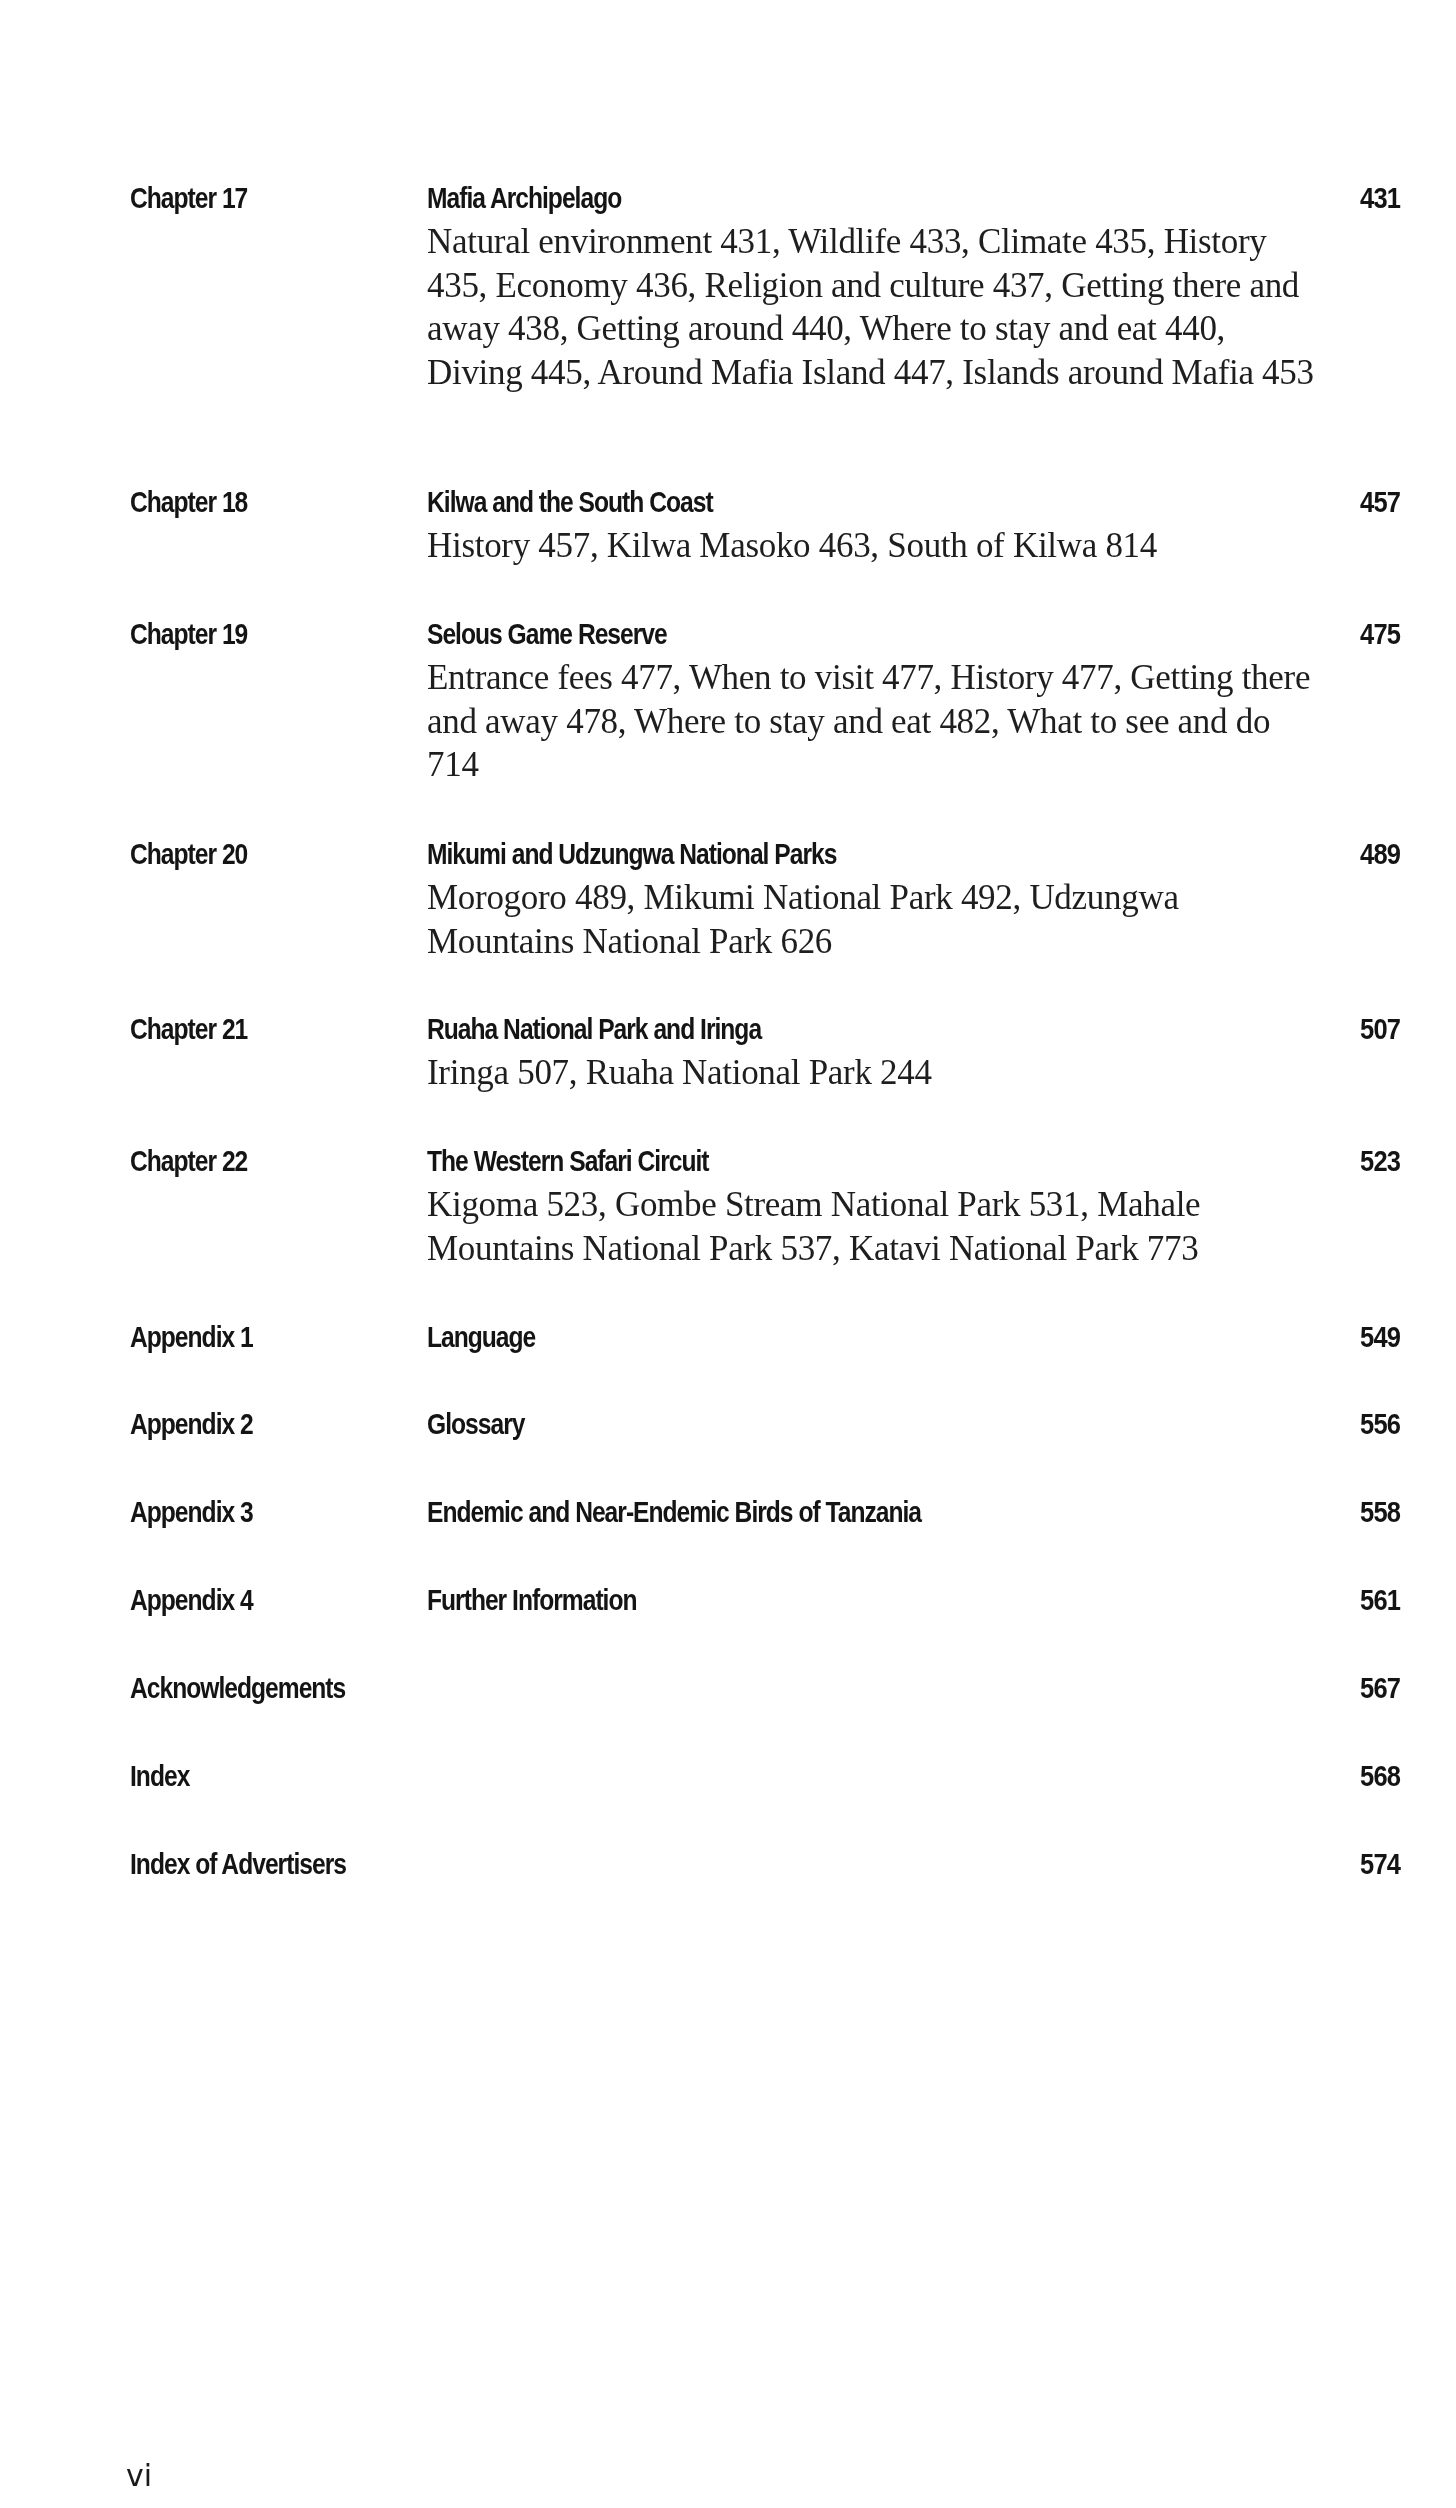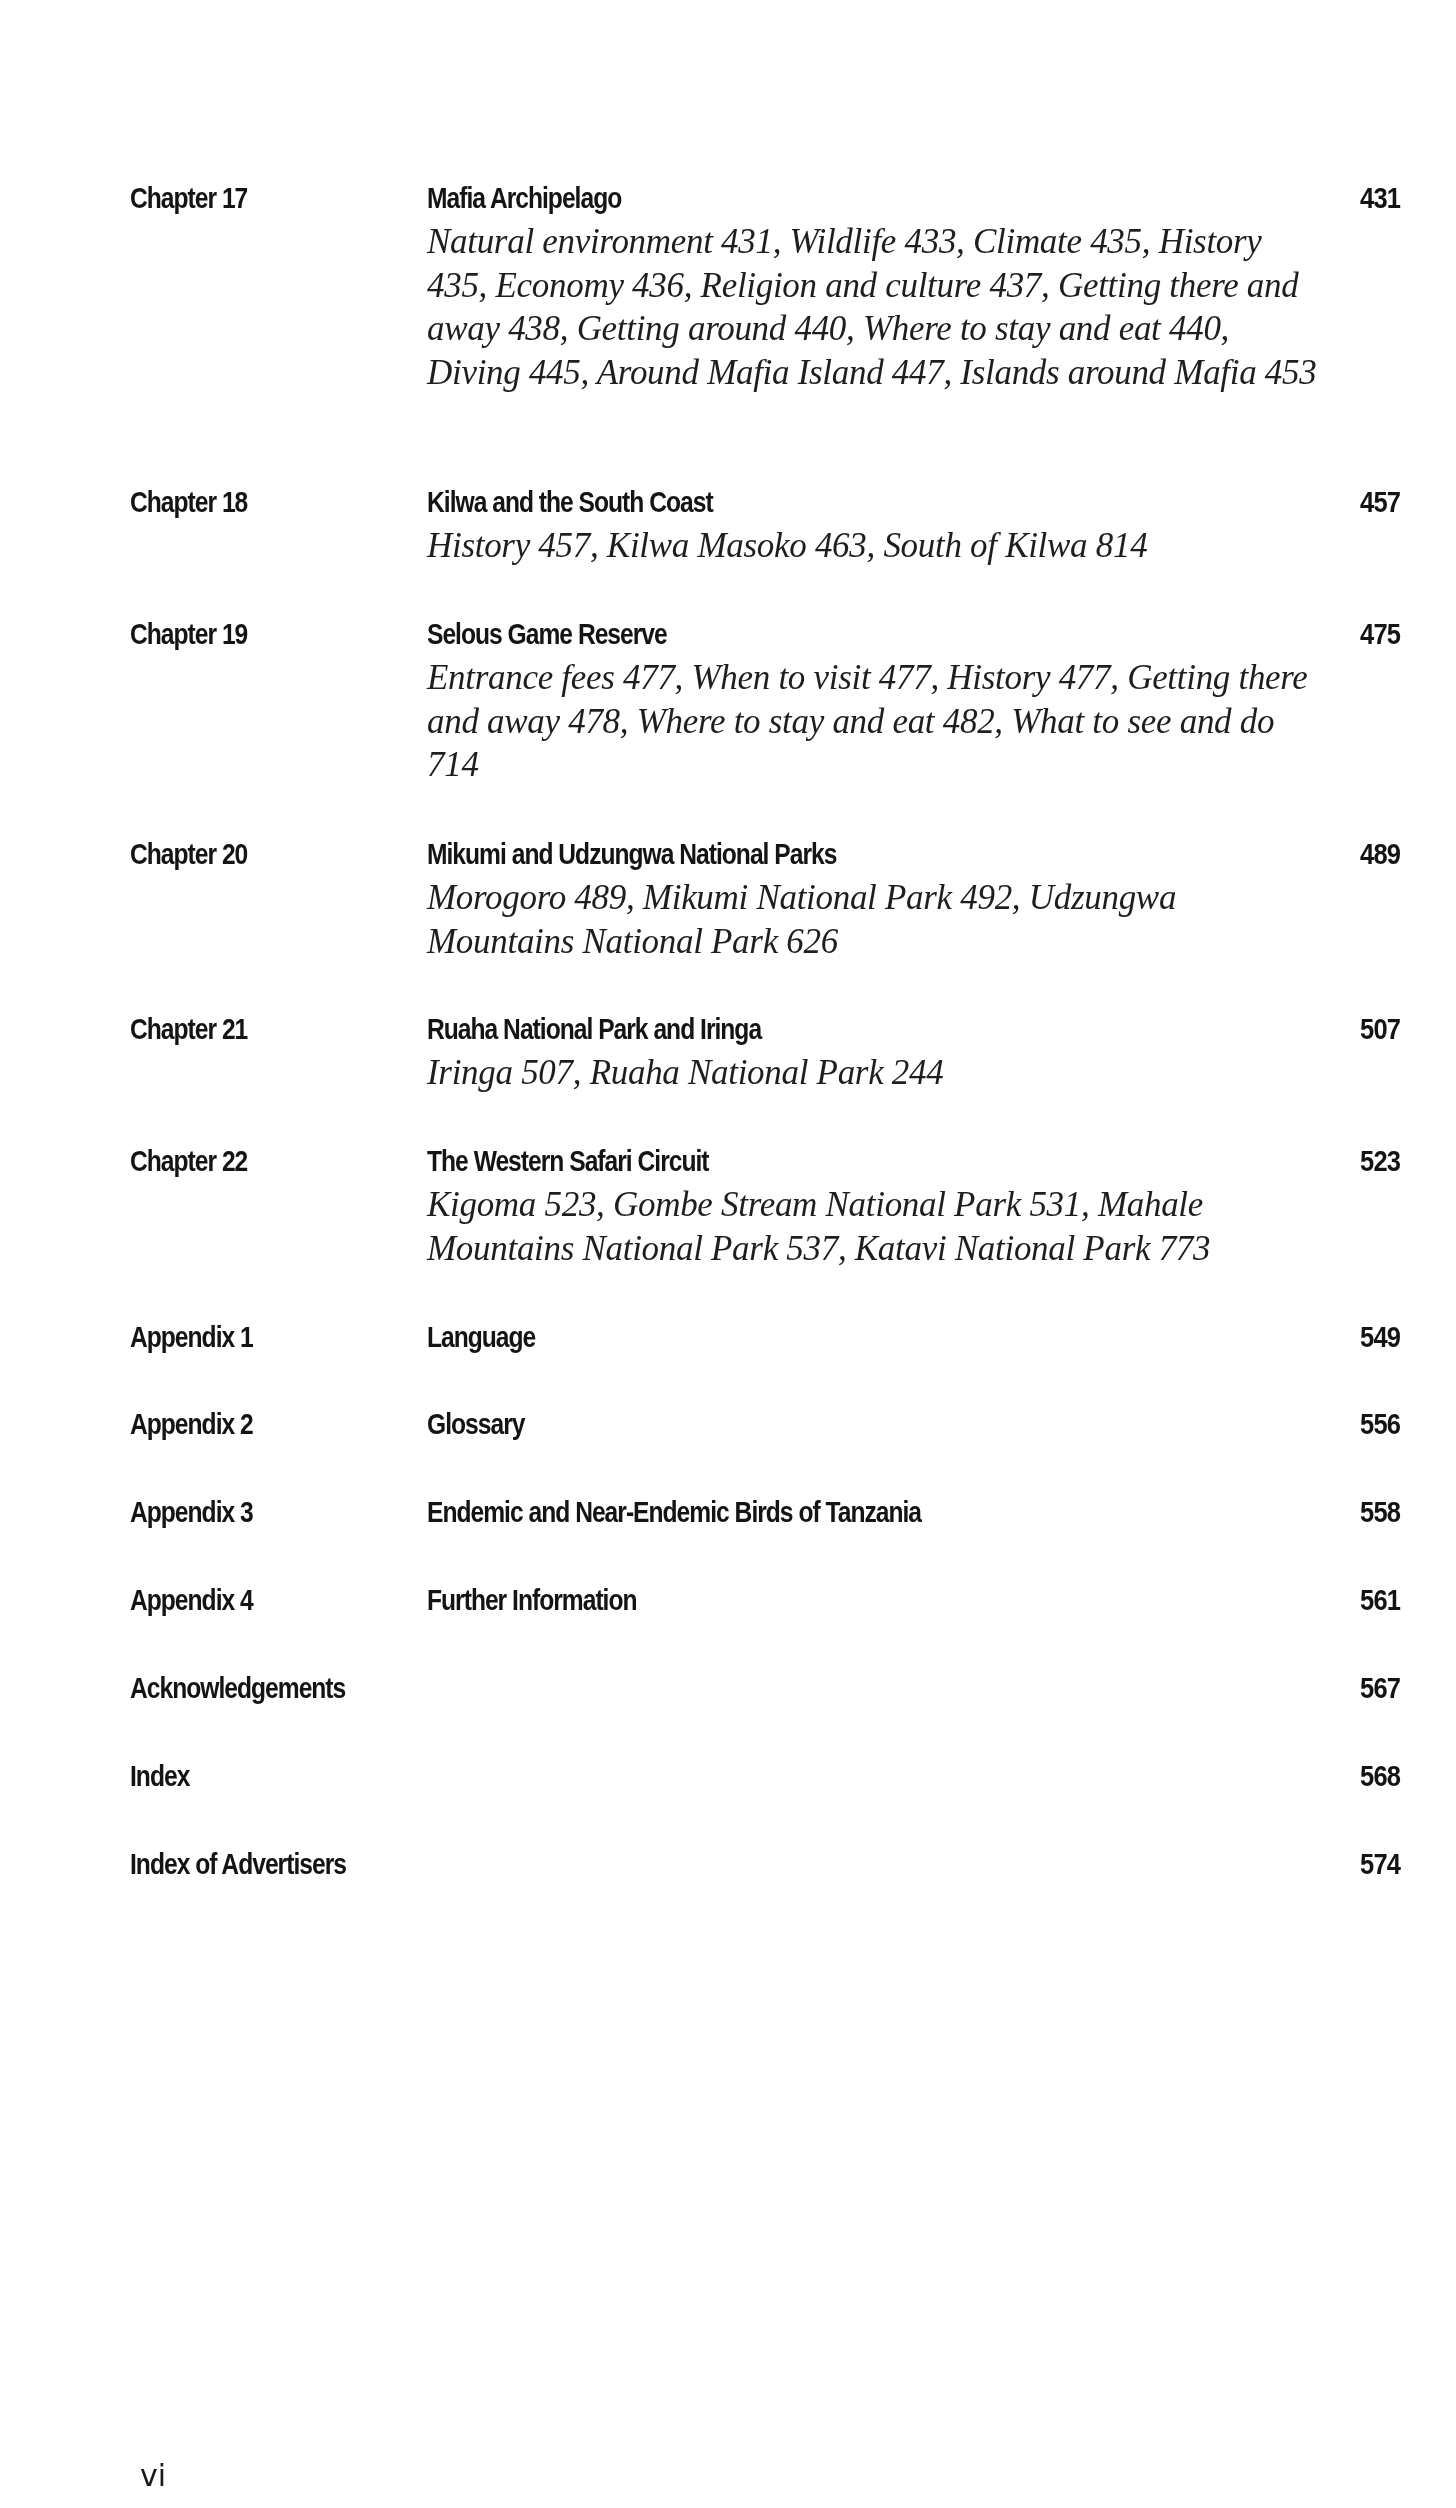--- a/index.html
+++ b/index.html
@@ -67,25 +67,24 @@
     .desc {
       position: absolute;
       left: 427px;
       top: 42px;
       width: 900px;
       font-family: "Liberation Serif", serif;
       font-size: 35px;
       line-height: 43.5px;
       letter-spacing: -0.3px;
       color: #1e1e1e;
-      font-style: italic;
     }
     .folio {
       position: absolute;
-      left: 140px;
+      left: 126px;
       top: 2458px;
       font-family: "DejaVu Sans", sans-serif;
       font-size: 30px;
       line-height: 36px;
       color: #1a1a1a;
     }
   </style>
 </head>
 <body>
 

